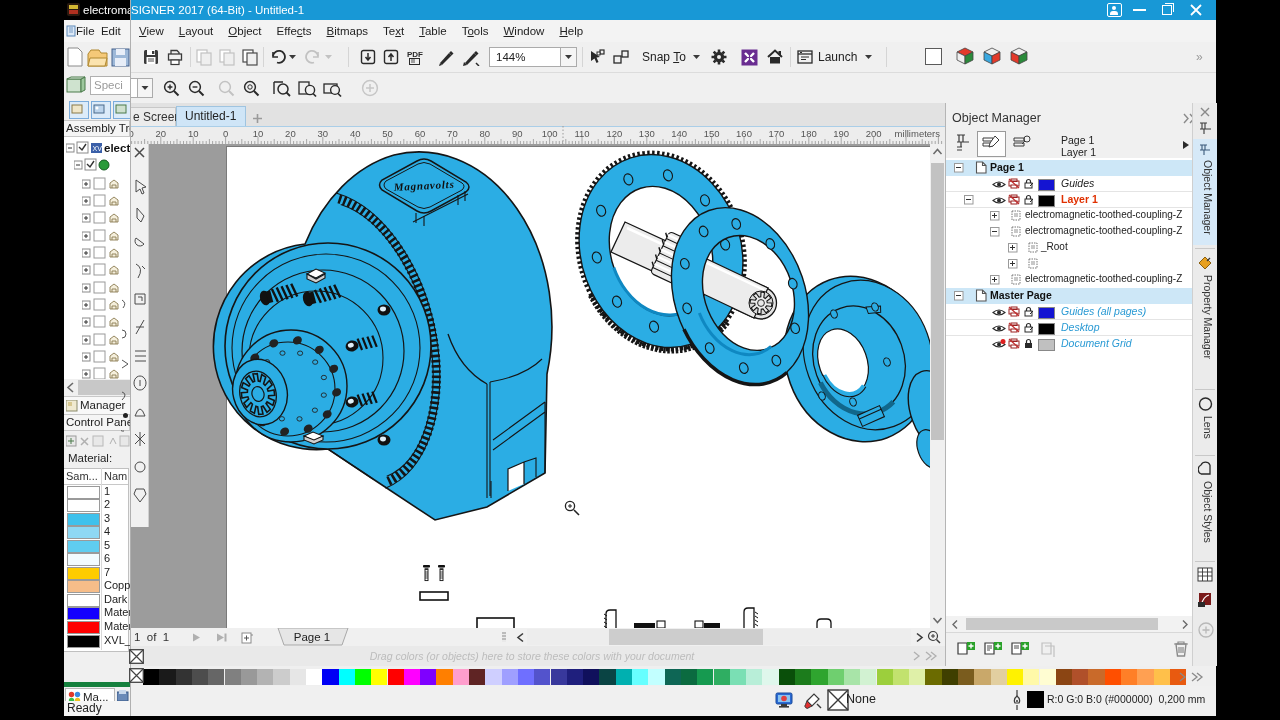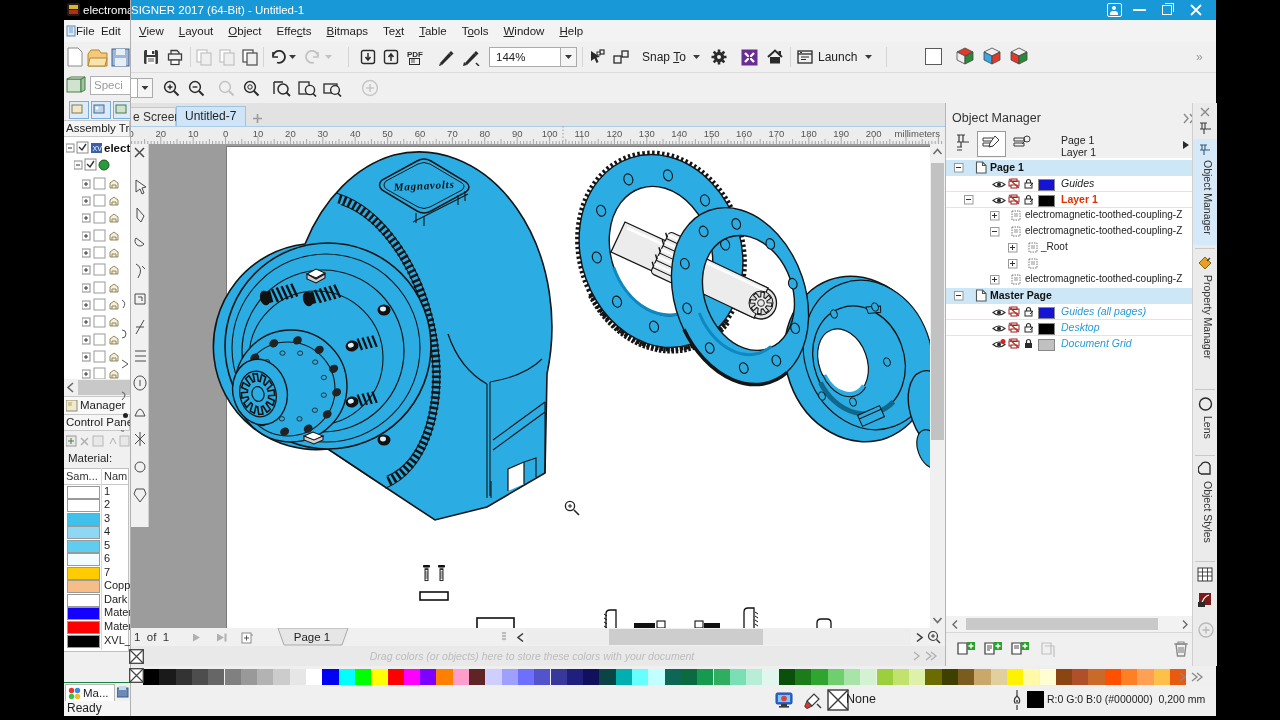--- a/index.html
+++ b/index.html
@@ -208,21 +208,21 @@
           <path d="M15 13.5 L18 16.5" stroke="#2a2a2a" stroke-width="1.7"></path>
         </svg>
 <svg class="abs" style="left:231px;top:6px" width="19" height="19">
           <circle cx="9" cy="9" r="7.4" fill="none" stroke="#c6c6c6" stroke-width="1.5"></circle>
           <path d="M9 5 V13 M5 9 H13" stroke="#c6c6c6" stroke-width="1.5"></path>
         </svg>
       </div>
 
 <div class="abs" style="left:66px;top:103px;width:815px;height:23px;background:#e2e2e2;border-bottom:1px solid #c8c8c8;"></div>
 <div class="abs" style="left:66px;top:107px;width:46px;height:19px;background:#ececec;border:1px solid #c8c8c8;border-bottom:none;font-size:12px;color:#333;padding:2px 0 0 2px;box-sizing:border-box;white-space:nowrap;">e Screen</div>
-<div class="abs" style="left:112px;top:106px;width:70px;height:20px;background:#cfe5f7;border:1px solid #9fc4e0;border-bottom:none;font-size:12px;color:#222;padding:2px 0 0 8px;box-sizing:border-box;">Untitled-7</div>
+<div class="abs" style="left:112px;top:106px;width:70px;height:20px;background:#cfe5f7;border:1px solid #9fc4e0;border-bottom:none;font-size:12px;color:#222;padding:2px 0 0 8px;box-sizing:border-box;">Untitled-1</div>
 <div class="abs" style="left:188px;top:110px;width:11px;height:11px;">
   <svg width="11" height="11">
           <path d="M5.5 1 V10 M1 5.5 H10" stroke="#9a9a9a" stroke-width="1.6"></path>
         </svg>
 </div>
 
 <div class="abs" style="left:66px;top:126px;width:815px;height:18px;background:#ededed;border-top:1px solid #aacee8;"></div>
 <div id="ruler" class="abs" style="left:66px;top:126px;width:815px;height:18px;"><svg width="815" height="18">
           <line x1="1.6" y1="15" x2="1.6" y2="18" stroke="#8a8a8a" stroke-width="0.7"></line>
           <line x1="4.9" y1="15" x2="4.9" y2="18" stroke="#8a8a8a" stroke-width="0.7"></line>
@@ -1390,21 +1390,21 @@
         <div class="abs" style="left:40px;top:579.3px;font-size:11px;color:#222;white-space:nowrap;">Copp</div>
   <div class="abs" style="left:3px;top:593.9px;width:31px;height:11px;background:#ffffff;border:1px solid #9a9a9a;"></div>
         <div class="abs" style="left:40px;top:592.9px;font-size:11px;color:#222;white-space:nowrap;">Dark</div>
   <div class="abs" style="left:3px;top:607.4px;width:31px;height:11px;background:#1400ff;border:1px solid #9a9a9a;"></div>
         <div class="abs" style="left:40px;top:606.4px;font-size:11px;color:#222;white-space:nowrap;">Mater</div>
   <div class="abs" style="left:3px;top:621.0px;width:31px;height:11px;background:#ff0000;border:1px solid #9a9a9a;"></div>
         <div class="abs" style="left:40px;top:620.0px;font-size:11px;color:#222;white-space:nowrap;">Mater</div>
   <div class="abs" style="left:3px;top:634.5px;width:31px;height:11px;background:#000000;border:1px solid #9a9a9a;"></div>
         <div class="abs" style="left:40px;top:633.5px;font-size:11px;color:#222;white-space:nowrap;text-align:right;">XVL_</div>
 
-  <div class="abs" style="left:0;top:682px;width:66px;height:19px;background:#f0f0f0;border-top:1px solid #15803d;">
+  <div class="abs" style="left:0;top:682px;width:66px;height:19px;background:#f0f0f0;border-top:5px solid #15803d;">
     <div class="abs" style="left:1px;top:1px;width:48px;height:18px;background:#fff;border:1px solid #b8b8b8;border-bottom:none;">
       <svg class="abs" style="left:2px;top:2px" width="13" height="13">
               <circle cx="3.5" cy="3.5" r="2.7" fill="#e03a2a"></circle>
               <circle cx="9.5" cy="3.5" r="2.7" fill="#3a8ae0"></circle>
               <circle cx="3.5" cy="9.5" r="2.7" fill="#3ac04a"></circle>
               <circle cx="9.5" cy="9.5" r="2.7" fill="#f0c020"></circle>
             </svg>
       <div class="abs" style="left:17px;top:2px;font-size:11.5px;color:#222;">Ma...</div>
     </div>
     <svg class="abs" style="left:53px;top:3px" width="13" height="13">

